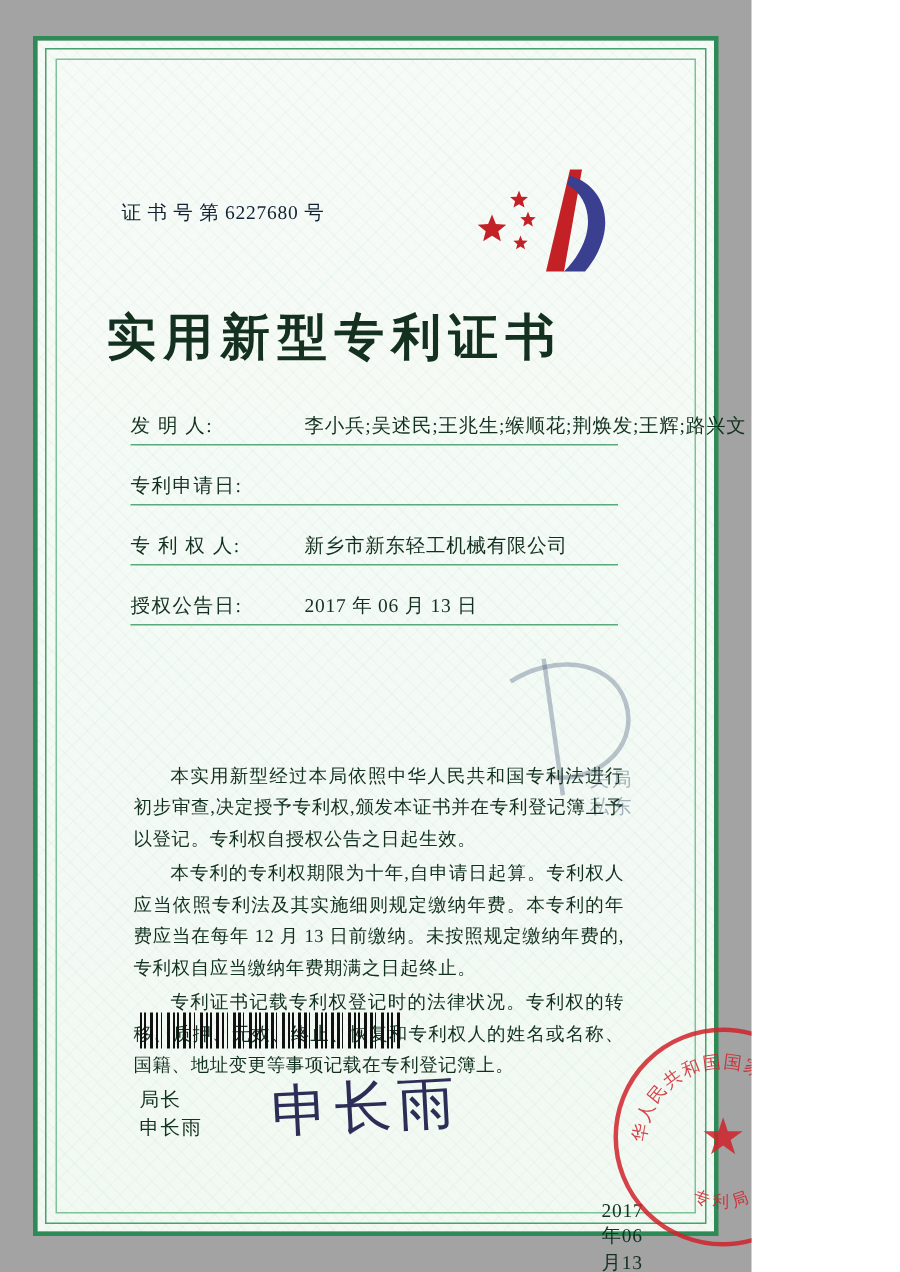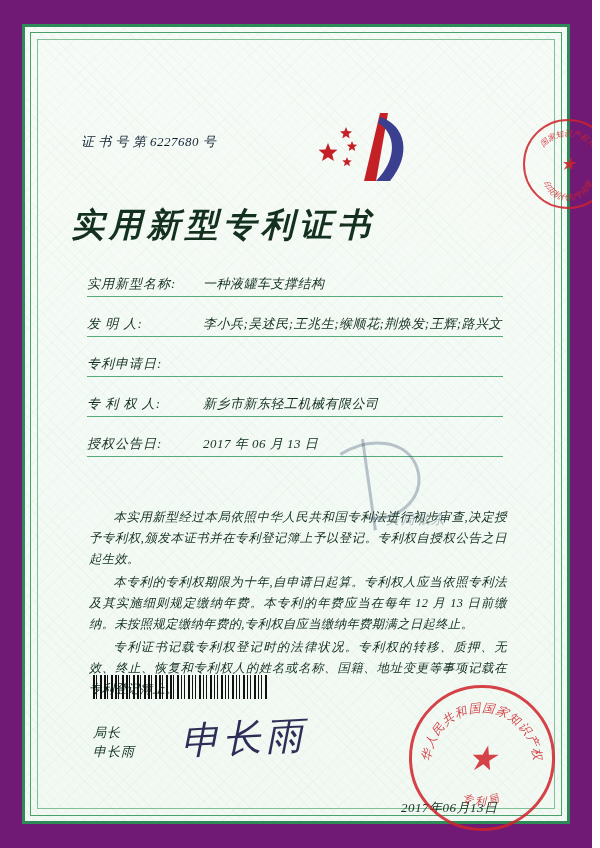--- a/index.html
+++ b/index.html
@@ -5,25 +5,24 @@
   html, body {
     margin: 0;
     padding: 0;
     background: #ffffff;
   }
   body {
     font-family: "Liberation Serif", serif;
   }
   .page {
     position: relative;
-    width: 592px;
+    width: 501px;
     height: 848px;
-    background: #701a75;
+    background: #a3a3a3;
     overflow: hidden;
-    font-style: italic;
   }
   
   .frame-outer {
     position: absolute;
     left: 22px;
     top: 24px;
     right: 22px;
     bottom: 24px;
     border: 3px solid #2e8b57;
     background:
@@ -273,25 +272,20 @@
             <polygon points="40,20 41.6,24.1 46,24.4 42.6,27.2 43.7,31.4 40,29.1 36.3,31.4 37.4,27.2 34,24.4 38.4,24.1"></polygon>
             <polygon points="46,34 47.4,37.6 51.2,37.8 48.3,40.3 49.2,44 46,42 42.8,44 43.7,40.3 40.8,37.8 44.6,37.6"></polygon>
             <polygon points="41,50 42.3,53.3 45.8,53.5 43.1,55.8 44,59.2 41,57.3 38,59.2 38.9,55.8 36.2,53.5 39.7,53.3"></polygon>
           </g>
         </svg>
       </div>
 
       <div class="title">实用新型专利证书</div>
 
       <div class="fields">
-        <div class="field-row">
-          <span class="field-label">实用新型名称:</span>
-          <span class="field-value">一种液罐车支撑结构</span>
-          <span class="underline"></span>
-        </div>
         <div class="field-row">
           <span class="field-label">发 明 人:</span>
           <span class="field-value">李小兵;吴述民;王兆生;缑顺花;荆焕发;王辉;路兴文</span>
           <span class="underline"></span>
         </div>
         <div class="field-row">
           <span class="field-label">专利申请日:</span>
           <span class="underline"></span>
         </div>
         <div class="field-row">

